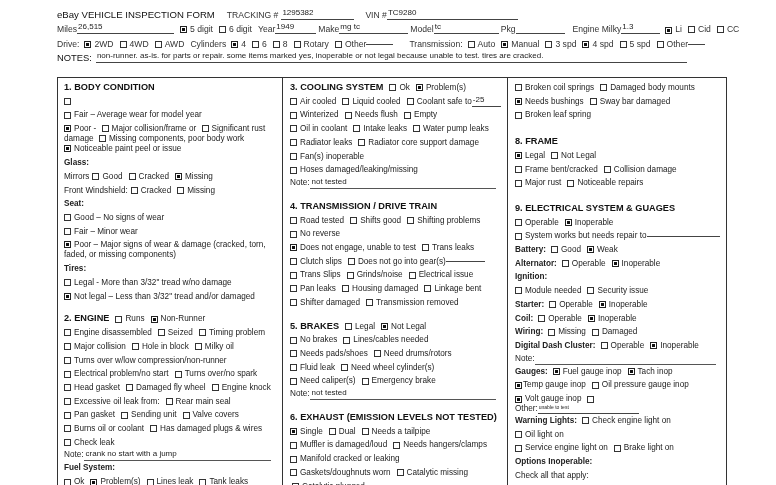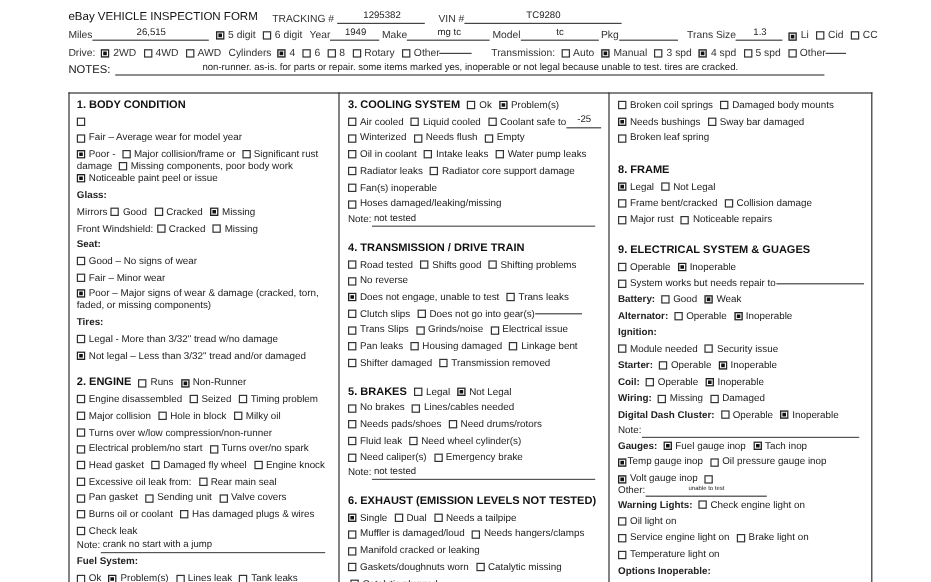--- a/index.html
+++ b/index.html
@@ -1,21 +1,21 @@
 <!DOCTYPE html>
 <html><head>
 <meta charset="utf-8">
 <style>
   html, body { margin:0; padding:0; background:#ffffff; }
   body { width:776px; height:485px; overflow:hidden; position:relative;
          font-family:"Liberation Sans", sans-serif; color:#222; font-size:8.2px; }
   .hdr { position:absolute; left:57px; white-space:nowrap; display:flex; align-items:flex-end; }
   .title { font-size:9.6px; color:#111; }
   .lbl { font-size:8.6px; color:#333; }
-  .fill { display:inline-block; border-bottom:1px solid #444; font-size:8px; line-height:9px; padding-left:1px; color:#222; vertical-align:bottom;text-align:center; }
+  .fill { display:inline-block; border-bottom:1px solid #444; font-size:8px; line-height:9px; padding-left:1px; color:#222; vertical-align:bottom; }
   .fill .v { position:relative; top:-2px; }
   .cb { display:inline-block; width:7px; height:7px; border:1px solid #333; background:#fff; margin-right:3px; vertical-align:-1px; box-sizing:border-box; }
   .cb.on { background:#111; box-shadow: inset 0 0 0 1px #fff; border:1px solid #222; }
   .cb.on { background:radial-gradient(#111 60%, #111 60%); }
   .opt { margin-right:6px; display:inline-flex; align-items:center; }
   .frame { position:absolute; left:57px; top:77px; width:670px; height:420px; border:1px solid #333; border-bottom:none; box-sizing:border-box; }
   .col { position:absolute; top:77px; height:420px; box-sizing:border-box; padding:4px 5px 0 7px; }
   .col.c1 { left:57px; width:225px; }
   .col.c2 { left:282px; width:225px; border-left:1px solid #333; }
   .col.c3 { left:507px; width:220px; border-left:1px solid #333; }
@@ -51,21 +51,21 @@
       <span class="lbl">6 digit</span>
     </span>
   <span class="lbl">Year</span>
   <span class="fill" style="width:40px;"><span class="v">1949</span></span>
   <span class="lbl" style="margin-left:2px;">Make</span>
   <span class="fill" style="width:68px;"><span class="v">mg tc</span></span>
   <span class="lbl" style="margin-left:2px;">Model</span>
   <span class="fill" style="width:64px;"><span class="v">tc</span></span>
   <span class="lbl" style="margin-left:2px;">Pkg</span>
   <span class="fill" style="width:48px;"><span class="v"></span></span>
-  <span class="lbl" style="margin-left:8px;">Trans Size</span>
+  <span class="lbl" style="margin-left:8px;">Engine Milky</span>
   <span class="fill" style="width:38px;"><span class="v">1.3</span></span>
   <span class="opt" style="margin-left:5px;align-items:flex-end;">
       <span class="cb on"></span>
       <span class="lbl">Li</span>
     </span>
   <span class="opt">
       <span class="cb"></span>
       <span class="lbl">Cid</span>
     </span>
   <span class="opt">
@@ -822,22 +822,18 @@
     <span class="opt">
         <span class="cb"></span>
         <span>Service engine light on</span>
       </span>
     <span class="opt">
         <span class="cb"></span>
         <span>Brake light on</span>
       </span>
   </div>
   <div class="row">
-      <span class="cb"></span>
-      <span>Temperature light on</span>
-    </div>
-  <div class="row">
       <span class="sub">Options Inoperable:</span>
     </div>
   <div class="row">
       <span>Check all that apply:</span>
     </div>
 </div>
 
 </body></html>

